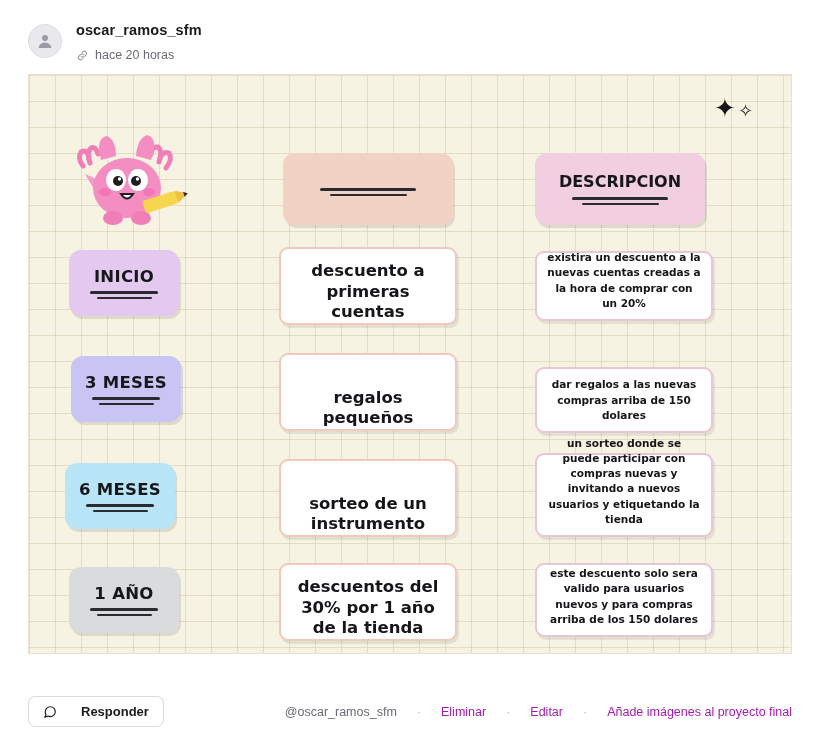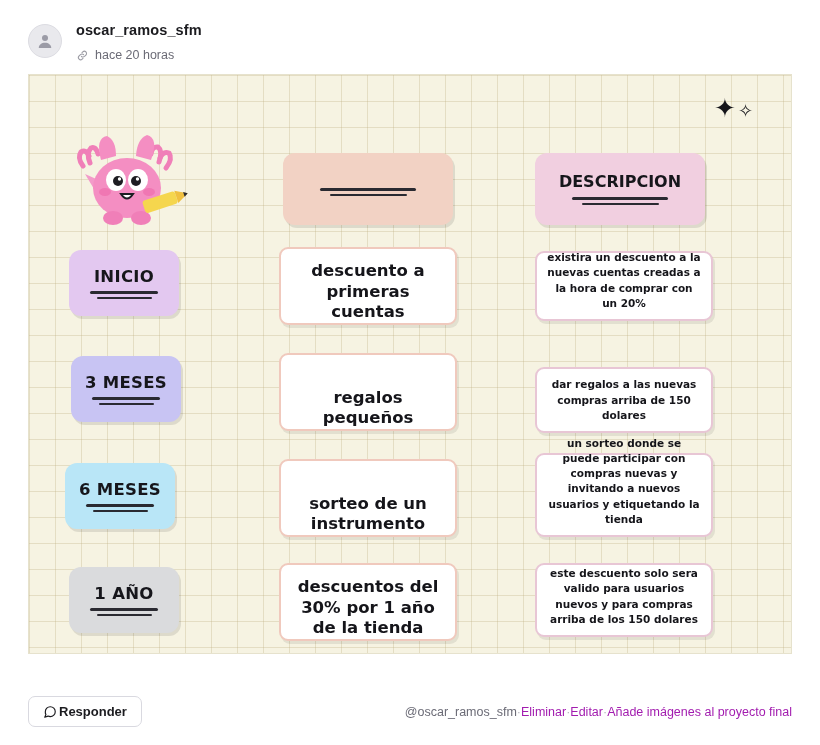--- a/index.html
+++ b/index.html
@@ -169,38 +169,38 @@
   .post-footer {
     margin-top: auto;
     padding: 14px 28px 18px 28px;
     display: flex;
     align-items: center;
     gap: 12px;
   }
   .btn {
     display: inline-flex;
     align-items: center;
-    gap: 2px;
+    gap: 24px;
     border: 1px solid #d9d9e0;
     background: #fff;
     border-radius: 7px;
     padding: 7px 14px;
     font-size: 13px;
     font-weight: bold;
     color: #1b1b1f;
     cursor: pointer;
   }
   .btn-like { color: #e8343c; border-color: #f0b9bb; }
   .btn svg { display: block; }
 
   .footer-right {
     margin-left: auto;
     display: flex;
     align-items: center;
-    gap: 0;
+    gap: 20px;
     font-size: 12.5px;
     color: #6b6b76;
   }
   .footer-right .sep { color: #b5b5bd; }
   .footer-right .lnk { color: #a21caf; cursor: pointer; }
 </style>
 </head>
 <body>
 
 <div class="post">

